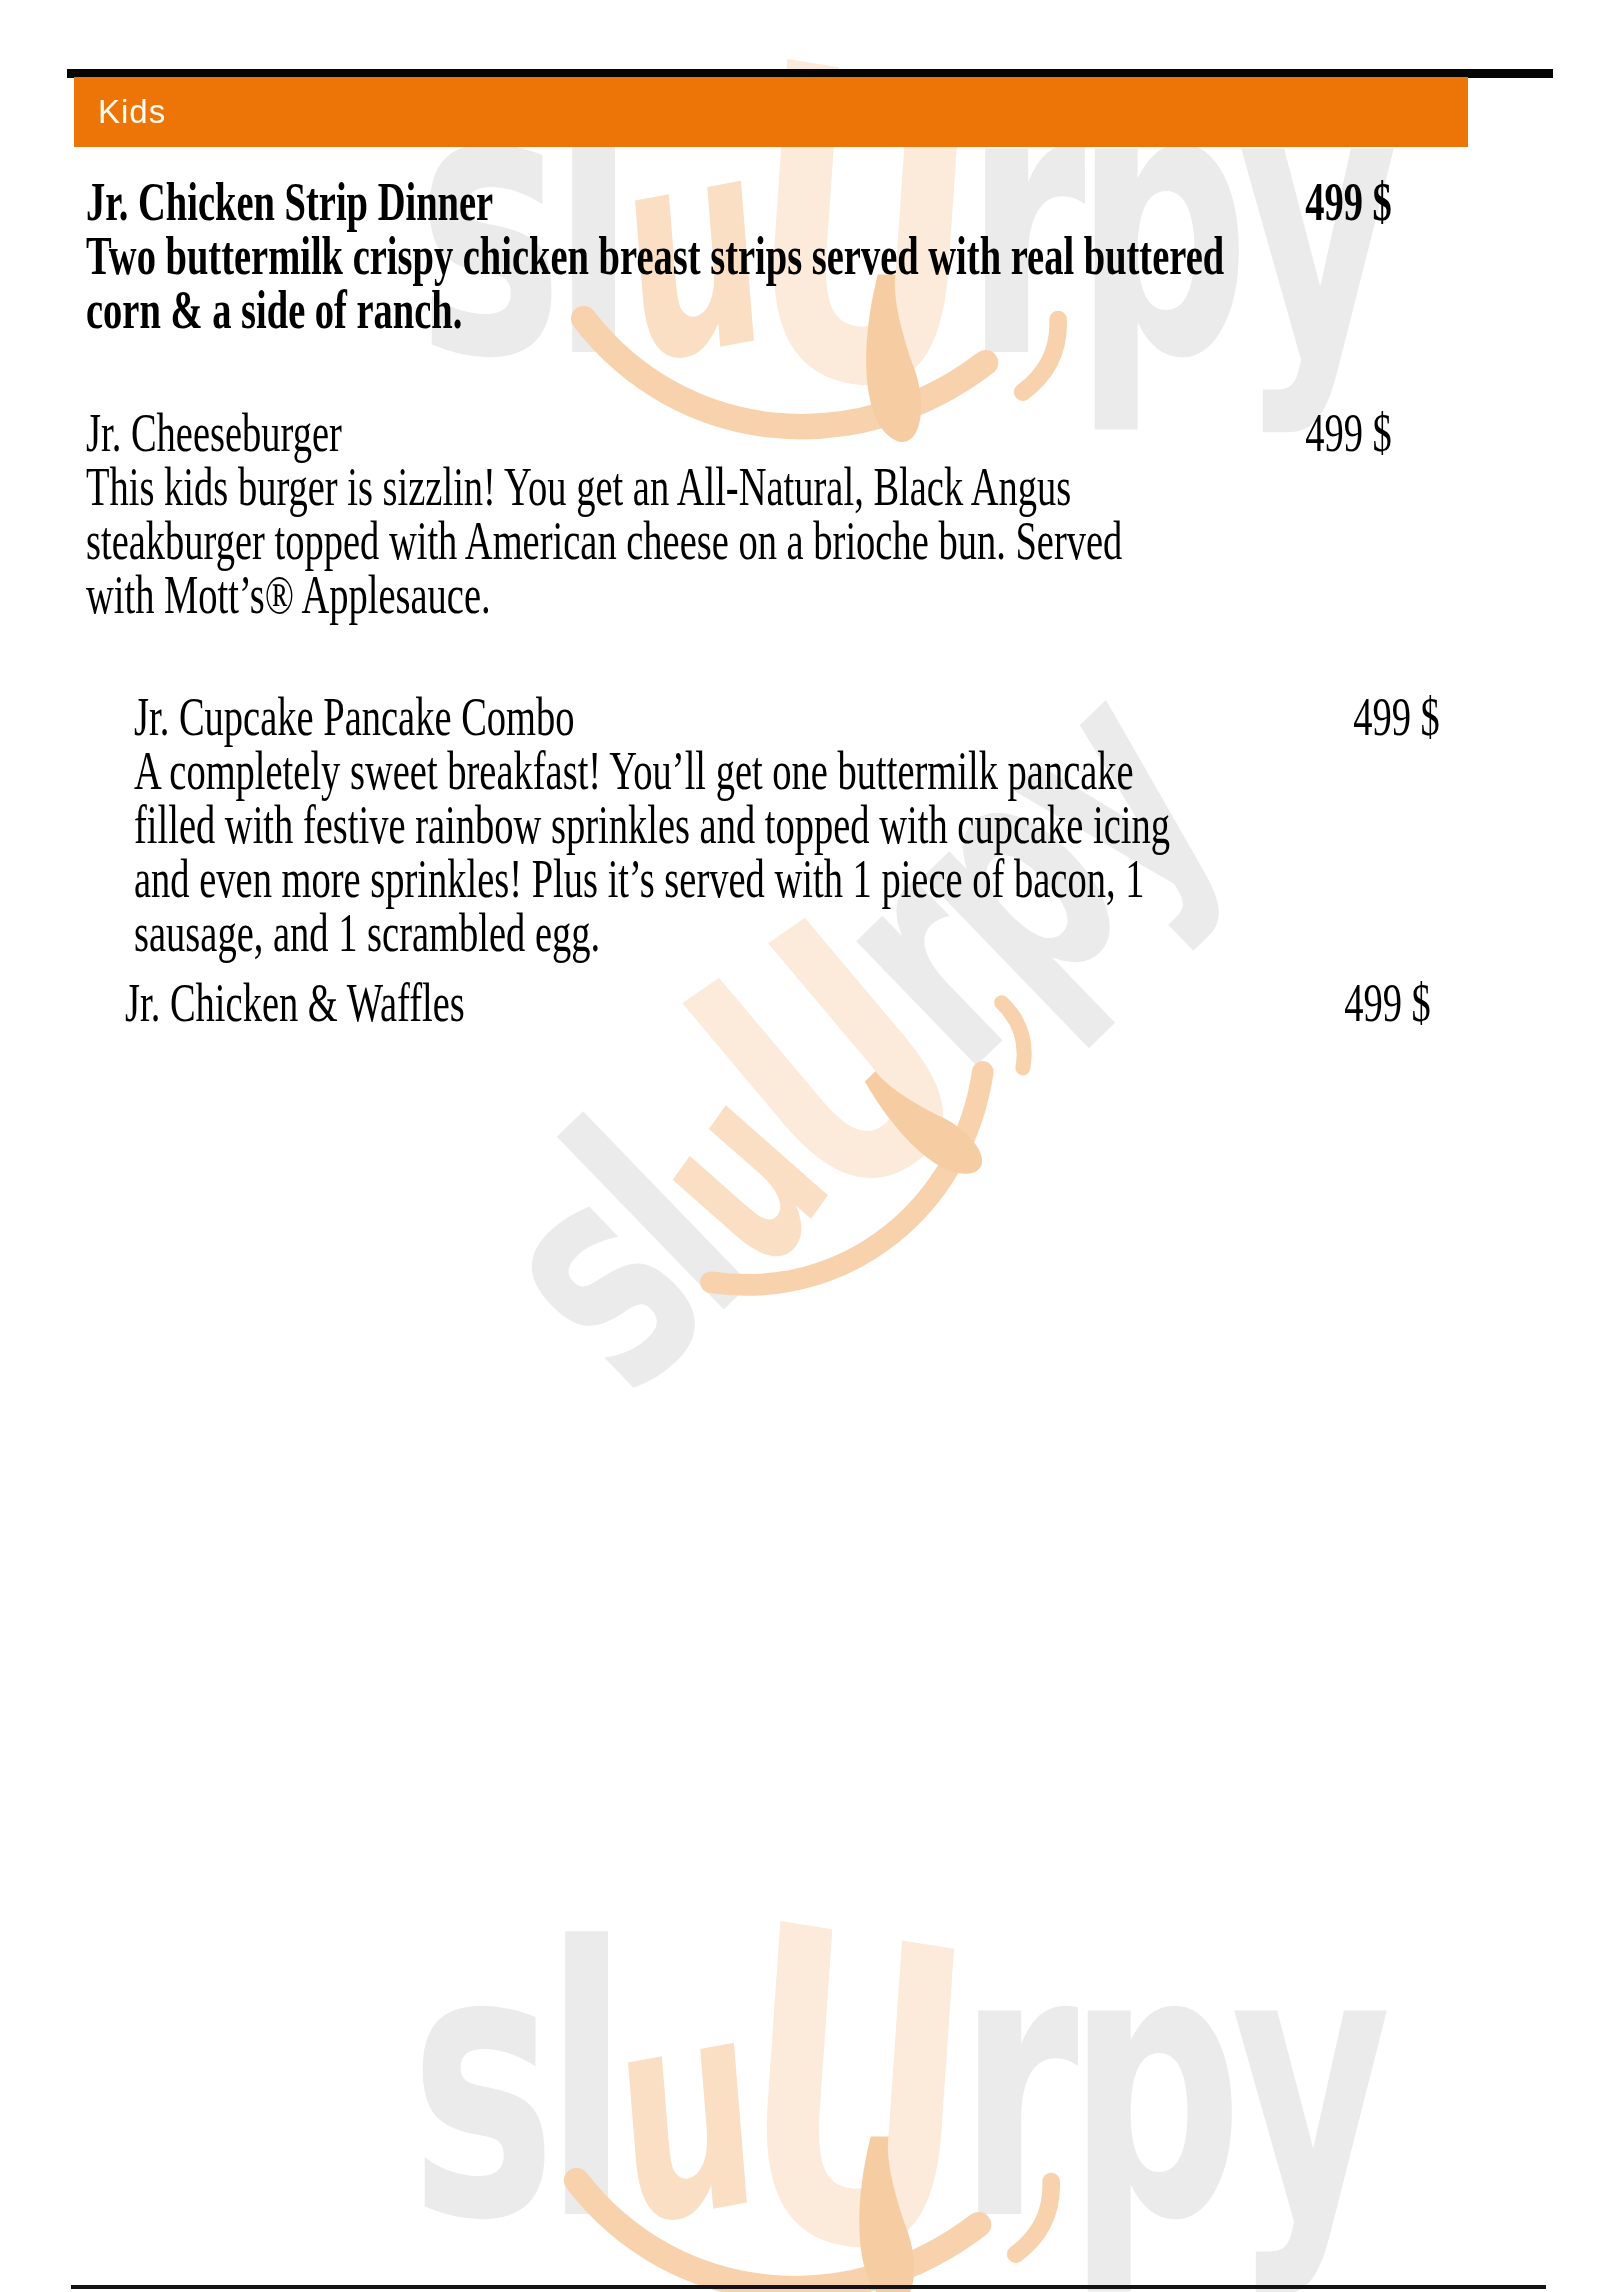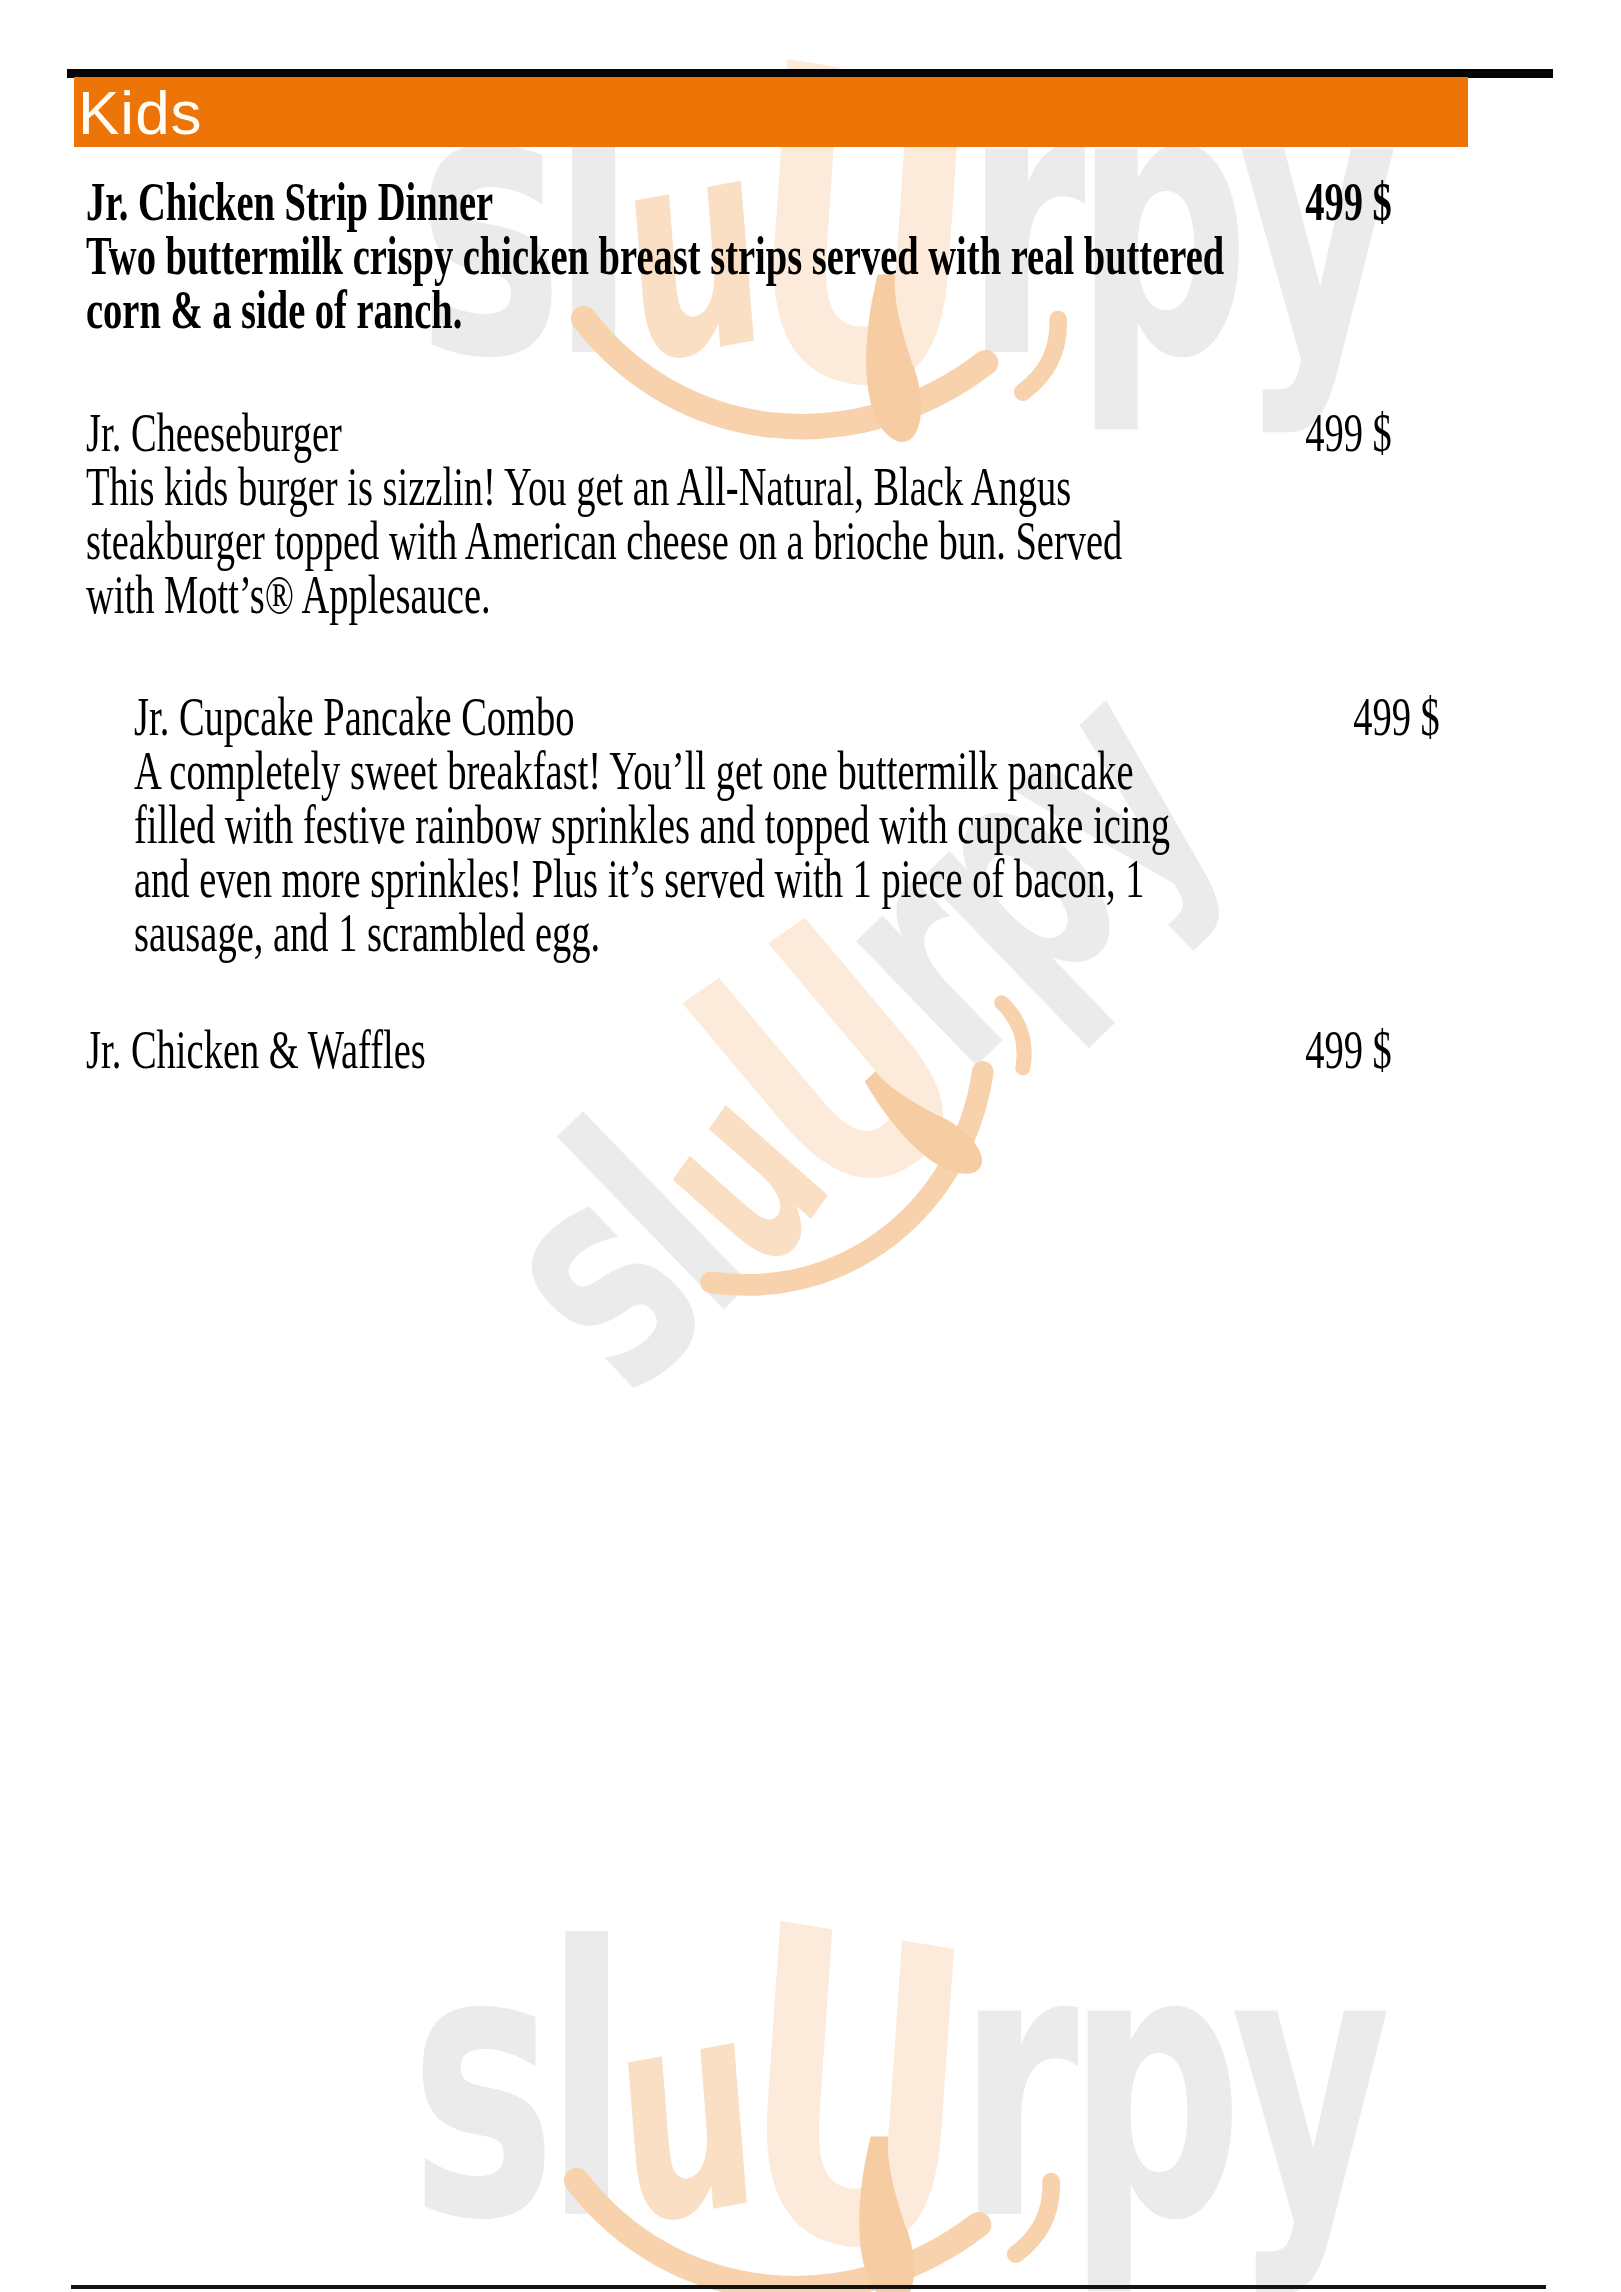--- a/index.html
+++ b/index.html
@@ -46,23 +46,23 @@
 
   
   .top-rule{position:absolute;left:67px;top:69px;width:1486px;height:8.8px;background:#050505;}
   .kids-bar{
     position:absolute;left:74px;top:77px;width:1394px;height:70px;
     background:#ED7507;
     display:flex;align-items:center;
   }
   .kids-bar .title{
     font-family:"Liberation Sans", sans-serif;
-    font-size:62px;
+    font-size:33px;
     color:#FFFDF4;
-    padding-left:4px;
+    padding-left:24px;
     letter-spacing:1px;
   }
 
   
   .item{position:absolute;left:86px;width:1306px;color:#000;}
   .line{
     display:inline-block;
     height:54px;line-height:54px;
     font-size:55px;
     white-space:nowrap;
@@ -75,21 +75,21 @@
   .price{
     position:absolute;right:0;top:0;
     height:54px;line-height:54px;
     font-size:55px;white-space:nowrap;
     transform:scaleX(0.70);
     transform-origin:100% 50%;
   }
   .item-1{top:175px;font-weight:bold;}
   .item-2{top:406px;}
   .item-3{top:690px;margin-left:48px;}
-  .item-4{top:1023px;}
+  .item-4{top:976px;margin-left:39px;}
 
   
   .bottom-rule{position:absolute;left:71px;top:2285px;width:1475px;height:3.9px;background:#141414;}
 </style>
 </head>
 <body>
 
 <div class="page">
 
   <div class="wm wm--top">

